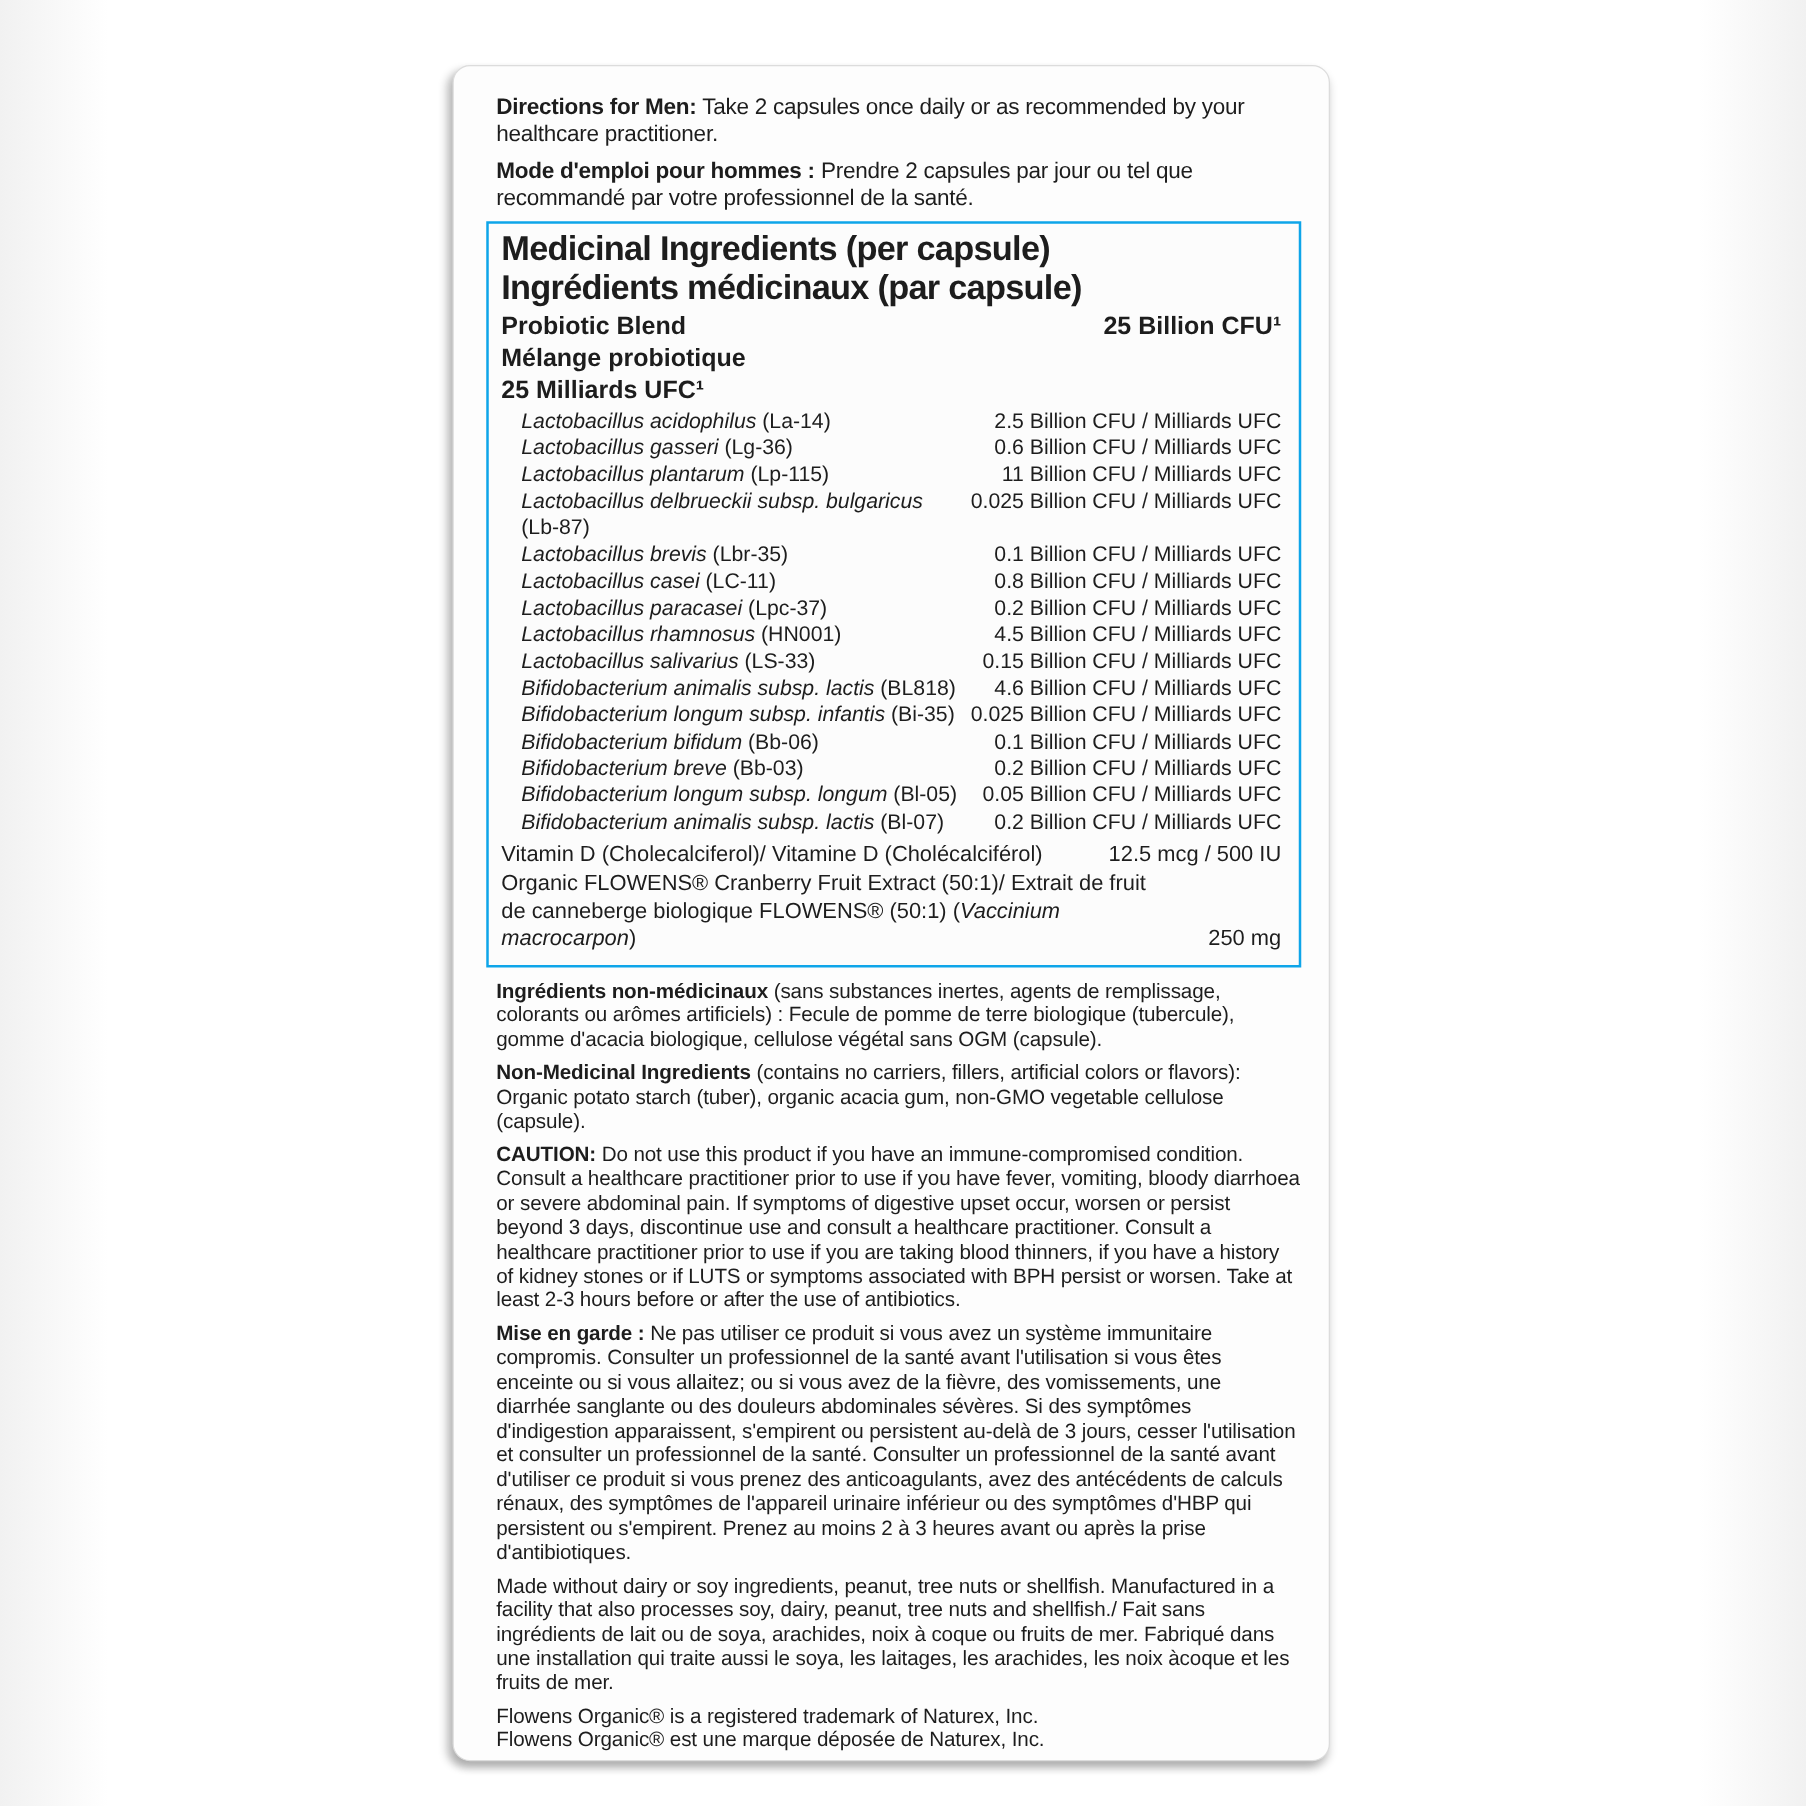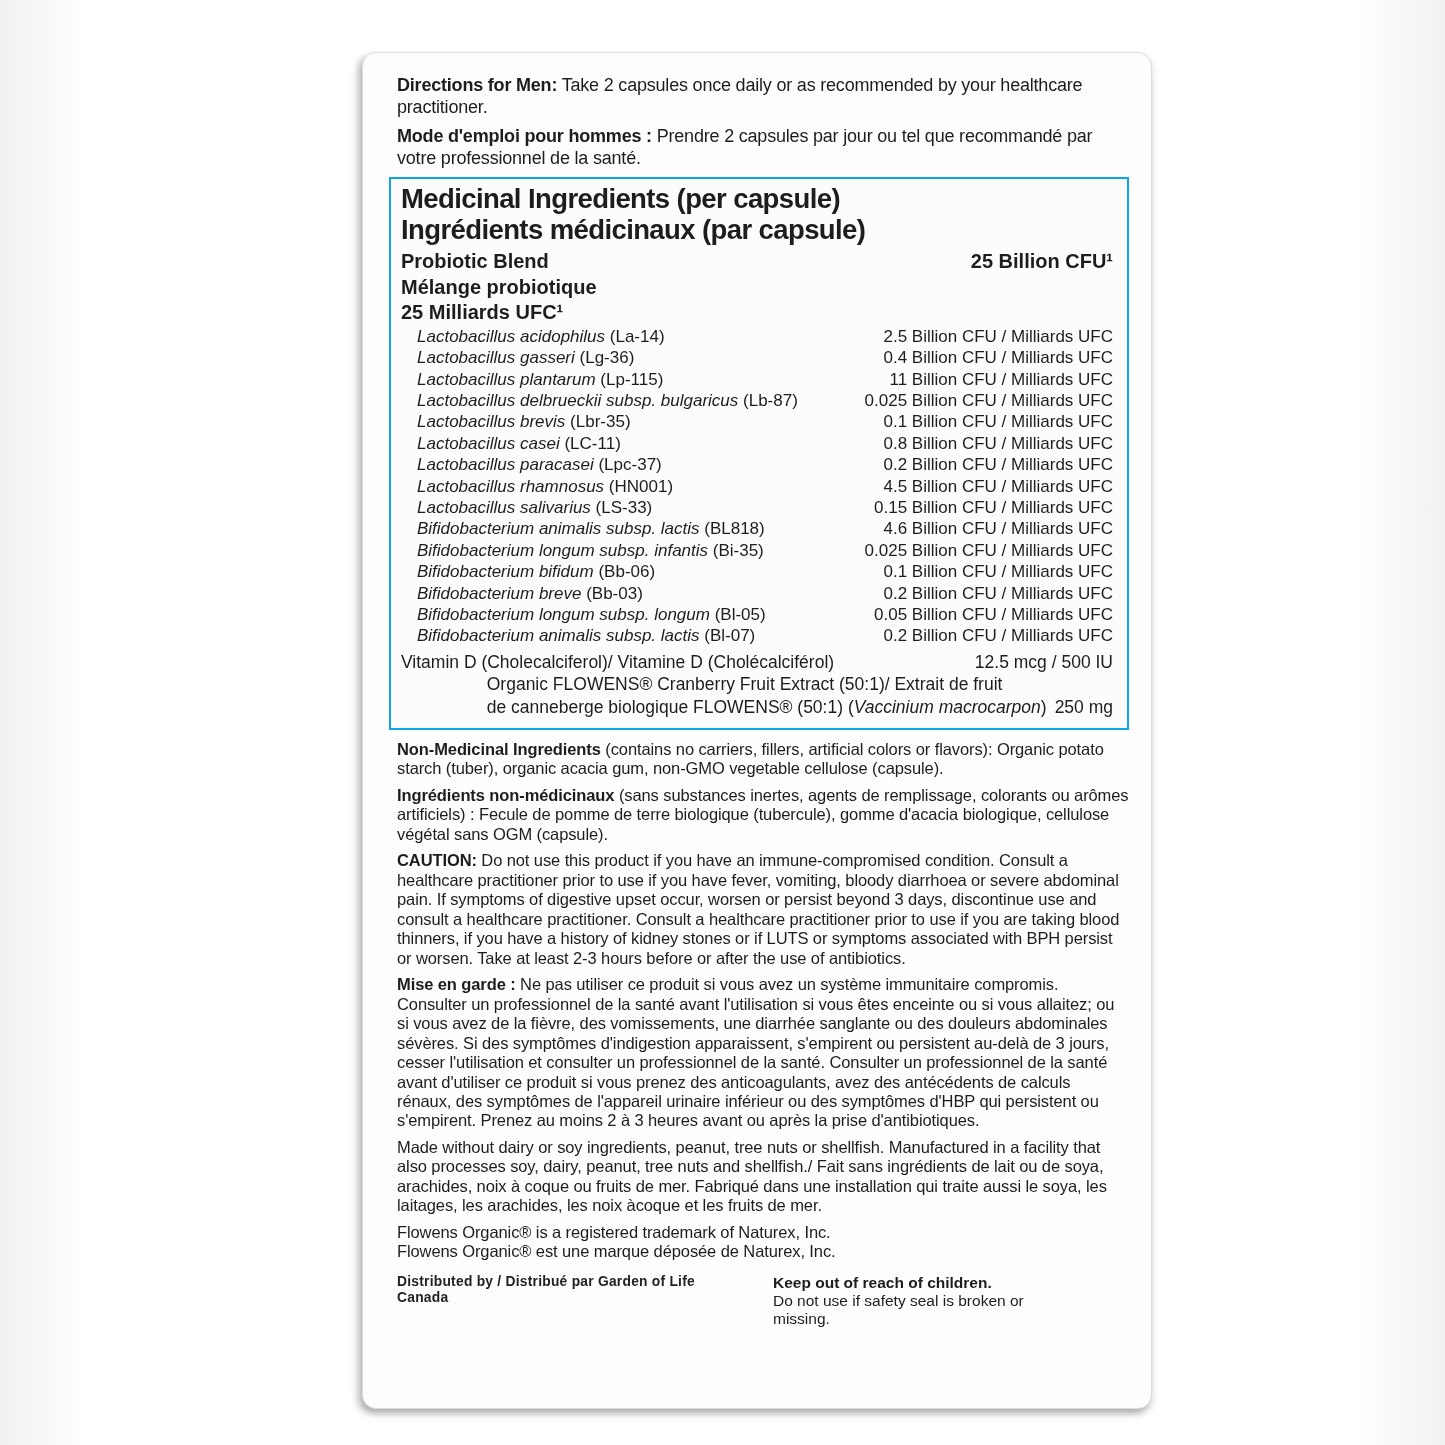--- a/index.html
+++ b/index.html
@@ -4,21 +4,21 @@
 <style>
   * { box-sizing: border-box; }
   html,body { margin:0; padding:0; }
   body {
     width:1445px; height:1445px; position:relative;
     background: linear-gradient(90deg,#f1f1f1 0%,#ffffff 6%,#ffffff 94%,#f1f1f1 100%);
     font-family:"Liberation Sans", sans-serif;
     color:#1d1d1d;
   }
   .panel {
-    position:absolute; left:362px; top:52px; width:790px; height:1357px;
+    position:absolute; left:362px; top:52px; width:702px; height:1357px;
     background:#fdfdfd;
     border:1px solid #dcdcdc;
     border-radius:14px;
     box-shadow:-5px 4px 7px rgba(0,0,0,0.20), 0 5px 7px rgba(0,0,0,0.16);
     padding:22px 22px 16px 34px;
     overflow:hidden;
   }
   .dir { font-size:18px; line-height:1.2; margin:0 0 8px; letter-spacing:-0.2px; }
   .dir b { font-weight:700; }
 
@@ -71,21 +71,21 @@
     </div>
 
     <div id="strain-rows">
       <div class="rowflex strainrow">
         <span class="sname"><i class="latin">Lactobacillus acidophilus</i><span class="code"> (La-14)</span></span>
         <span class="sval">2.5 Billion CFU / Milliards UFC</span>
       </div>
 
       <div class="rowflex strainrow">
         <span class="sname"><i class="latin">Lactobacillus gasseri</i><span class="code"> (Lg-36)</span></span>
-        <span class="sval">0.4 Billion CFU / Milliards UFC</span>
+        <span class="sval">0.6 Billion CFU / Milliards UFC</span>
       </div>
 
       <div class="rowflex strainrow">
         <span class="sname"><i class="latin">Lactobacillus plantarum</i><span class="code"> (Lp-115)</span></span>
         <span class="sval">11 Billion CFU / Milliards UFC</span>
       </div>
 
       <div class="rowflex strainrow">
         <span class="sname"><i class="latin">Lactobacillus delbrueckii subsp. bulgaricus</i><span class="code"> (Lb-87)</span></span>
         <span class="sval">0.025 Billion CFU / Milliards UFC</span>
@@ -154,23 +154,23 @@
 
     <div class="flrow">
       <span>
         <span style="display:block;">Organic FLOWENS® Cranberry Fruit Extract (50:1)/ Extrait de fruit</span>
         <span style="display:block;"><span>de canneberge biologique FLOWENS® (50:1) (</span><i>Vaccinium macrocarpon</i><span>)</span></span>
       </span>
       <span class="flval">250 mg</span>
     </div>
   </div>
 
+  <p class="para"><b>Ingrédients non-médicinaux</b><span> (sans substances inertes, agents de remplissage, colorants ou arômes artificiels) : Fecule de pomme de terre biologique (tubercule), gomme d'acacia biologique, cellulose végétal sans OGM (capsule).</span></p>
+
   <p class="para"><b>Non-Medicinal Ingredients</b><span> (contains no carriers, fillers, artificial colors or flavors): Organic potato starch (tuber), organic acacia gum, non-GMO vegetable cellulose (capsule).</span></p>
-
-  <p class="para"><b>Ingrédients non-médicinaux</b><span> (sans substances inertes, agents de remplissage, colorants ou arômes artificiels) : Fecule de pomme de terre biologique (tubercule), gomme d'acacia biologique, cellulose végétal sans OGM (capsule).</span></p>
 
   <p class="para"><b>CAUTION:</b><span> Do not use this product if you have an immune-compromised condition. Consult a healthcare practitioner prior to use if you have fever, vomiting, bloody diarrhoea or severe abdominal pain. If symptoms of digestive upset occur, worsen or persist beyond 3 days, discontinue use and consult a healthcare practitioner. Consult a healthcare practitioner prior to use if you are taking blood thinners, if you have a history of kidney stones or if LUTS or symptoms associated with BPH persist or worsen. Take at least 2-3 hours before or after the use of antibiotics.</span></p>
 
   <p class="para"><b>Mise en garde :</b><span> Ne pas utiliser ce produit si vous avez un système immunitaire compromis. Consulter un professionnel de la santé avant l'utilisation si vous êtes enceinte ou si vous allaitez; ou si vous avez de la fièvre, des vomissements, une diarrhée sanglante ou des douleurs abdominales sévères. Si des symptômes d'indigestion apparaissent, s'empirent ou persistent au-delà de 3 jours, cesser l'utilisation et consulter un professionnel de la santé. Consulter un professionnel de la santé avant d'utiliser ce produit si vous prenez des anticoagulants, avez des antécédents de calculs rénaux, des symptômes de l'appareil urinaire inférieur ou des symptômes d'HBP qui persistent ou s'empirent. Prenez au moins 2 à 3 heures avant ou après la prise d'antibiotiques.</span></p>
 
   <p class="para">Made without dairy or soy ingredients, peanut, tree nuts or shellfish. Manufactured in a facility that also processes soy, dairy, peanut, tree nuts and shellfish./ Fait sans ingrédients de lait ou de soya, arachides, noix à coque ou fruits de mer. Fabriqué dans une installation qui traite aussi le soya, les laitages, les arachides, les noix àcoque et les fruits de mer.</p>
 
   <p class="para" style="margin-bottom:0;">Flowens Organic® is a registered trademark of Naturex, Inc.</p>
   <p class="para">Flowens Organic® est une marque déposée de Naturex, Inc.</p>
 

